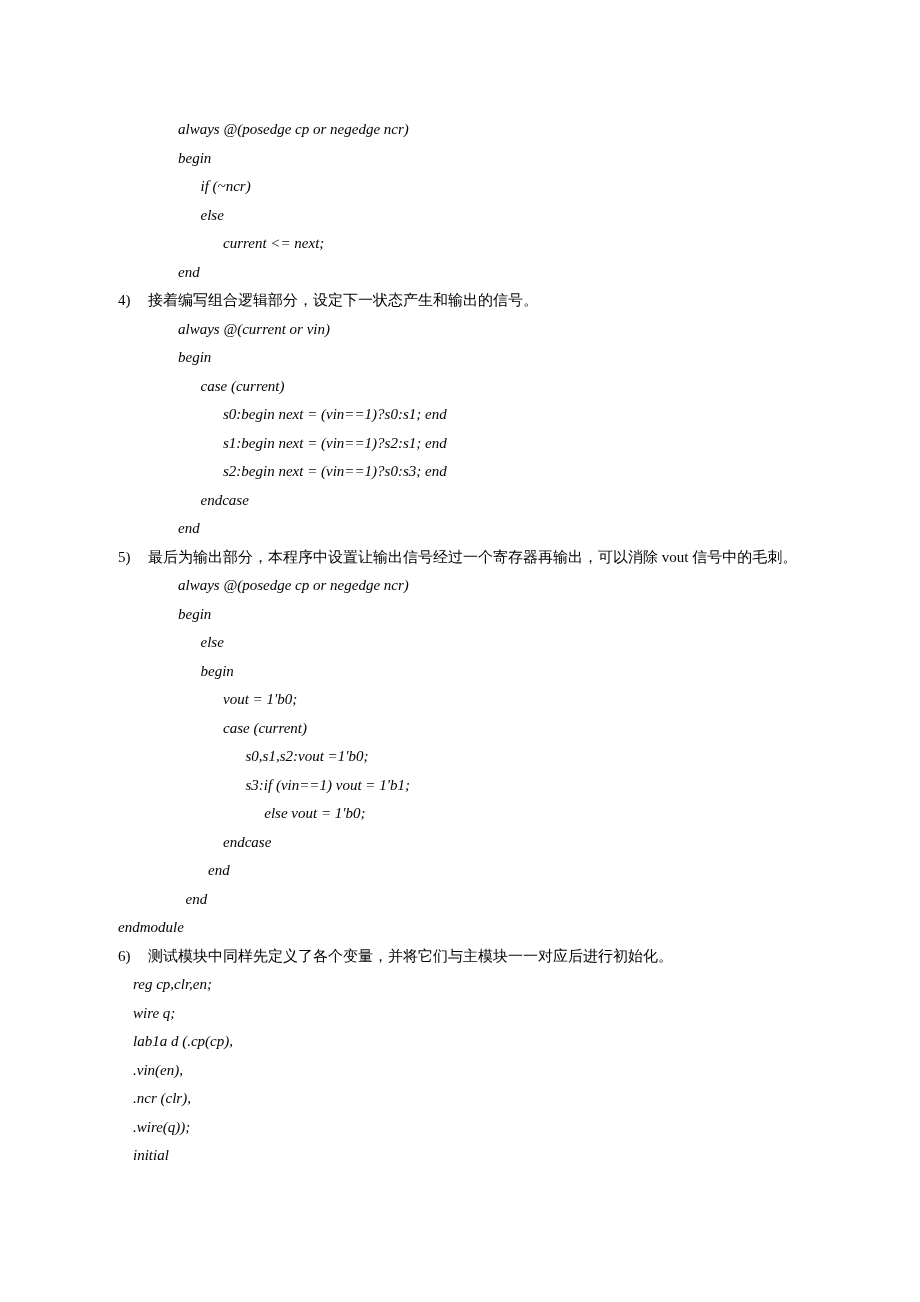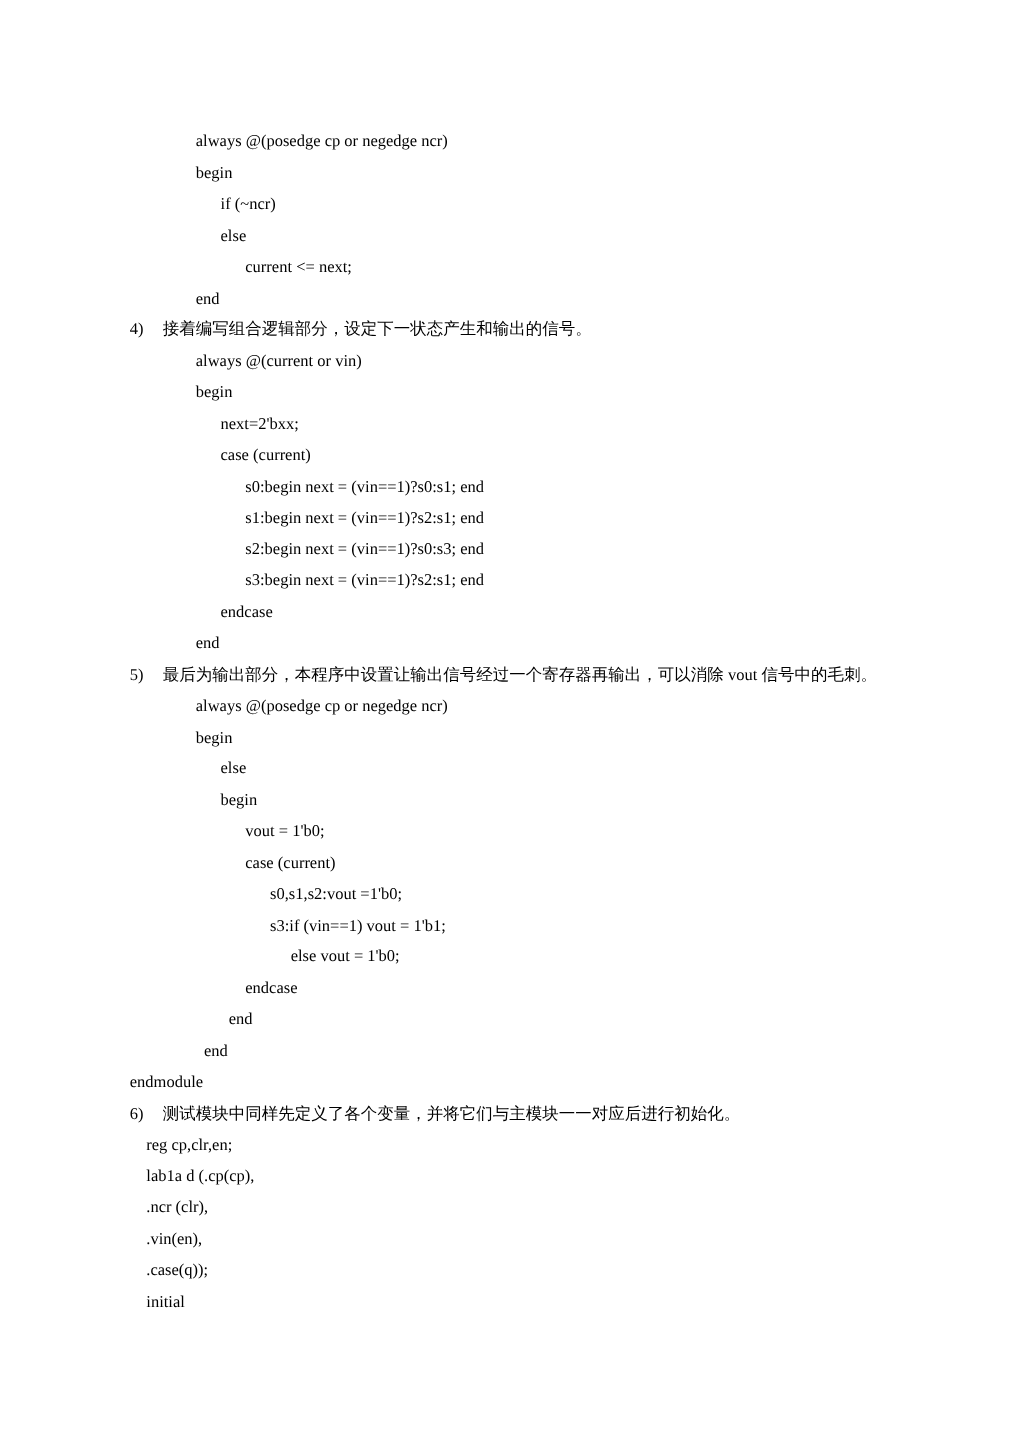--- a/index.html
+++ b/index.html
@@ -14,20 +14,21 @@
     font-size: 15px;
     line-height: 1.9;
     color: #000000;
     position: relative;
   }
   .page {
     padding: 115px 120px 80px 118px;
   }
   .line {
     white-space: pre;
+    font-style: italic;
   }
   .num-item {
     display: flex;
     align-items: baseline;
   }
   .num-item .num {
     width: 30px;
   }
   .num-item .txt {
     flex: 1;
@@ -53,26 +54,24 @@
   </div>
 
   <div class="num-item">
     <div class="num">4)</div>
     <div class="txt">接着编写组合逻辑部分，设定下一状态产生和输出的信号。</div>
   </div>
 
   <div class="hang">
     <div class="line">        always @(current or vin)</div>
     <div class="line">        begin</div>
-    <div class="line">              next=2'bxx;</div>
     <div class="line">              case (current)</div>
     <div class="line">                    s0:begin next = (vin==1)?s0:s1; end</div>
     <div class="line">                    s1:begin next = (vin==1)?s2:s1; end</div>
     <div class="line">                    s2:begin next = (vin==1)?s0:s3; end</div>
-    <div class="line">                    s3:begin next = (vin==1)?s2:s1; end</div>
     <div class="line">              endcase</div>
     <div class="line">        end</div>
   </div>
 
   <div class="num-item">
     <div class="num">5)</div>
     <div class="txt">最后为输出部分，本程序中设置让输出信号经过一个寄存器再输出，可以消除 vout 信号中的毛刺。</div>
   </div>
 
   <div class="hang">
@@ -91,21 +90,22 @@
   </div>
   <div class="line">endmodule</div>
 
   <div class="num-item">
     <div class="num">6)</div>
     <div class="txt">测试模块中同样先定义了各个变量，并将它们与主模块一一对应后进行初始化。</div>
   </div>
 
   <div>
     <div class="line">    reg cp,clr,en;</div>
+    <div class="line">    wire q;</div>
     <div class="line">    lab1a d (.cp(cp),</div>
+    <div class="line">    .vin(en),</div>
     <div class="line">    .ncr (clr),</div>
-    <div class="line">    .vin(en),</div>
-    <div class="line">    .case(q));</div>
+    <div class="line">    .wire(q));</div>
     <div class="line">    initial</div>
 
   </div>
 
 </div>
 
 </body></html>

